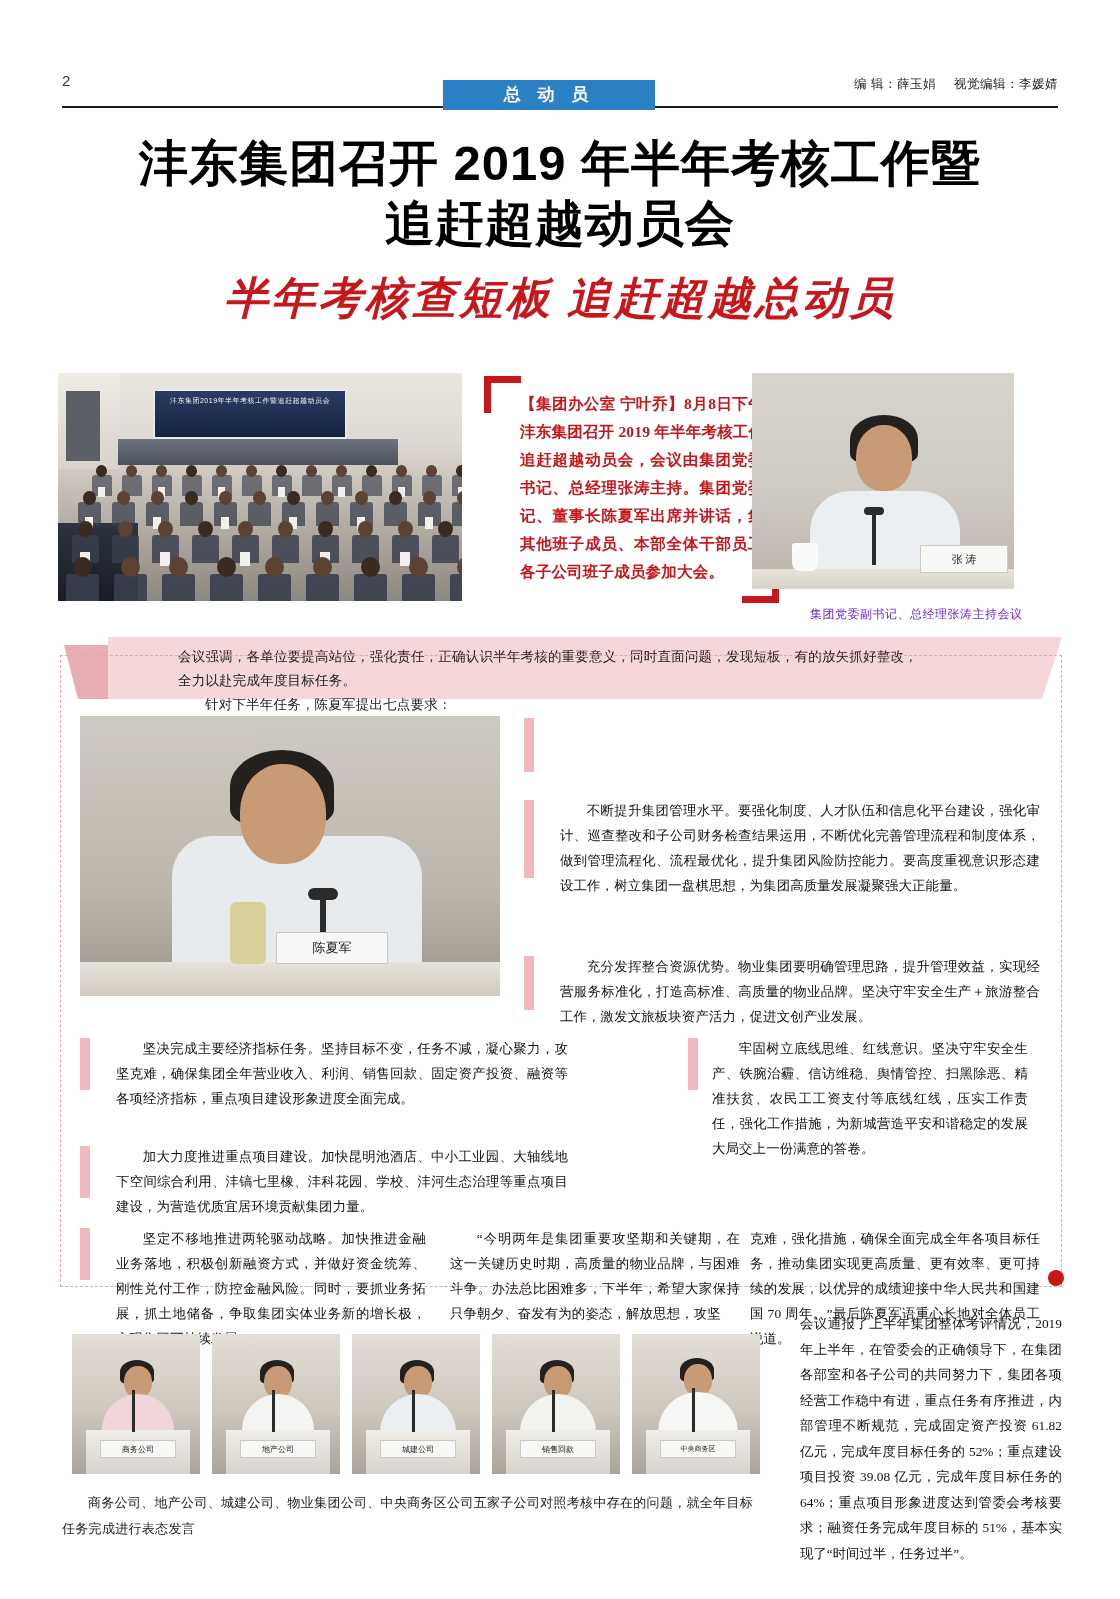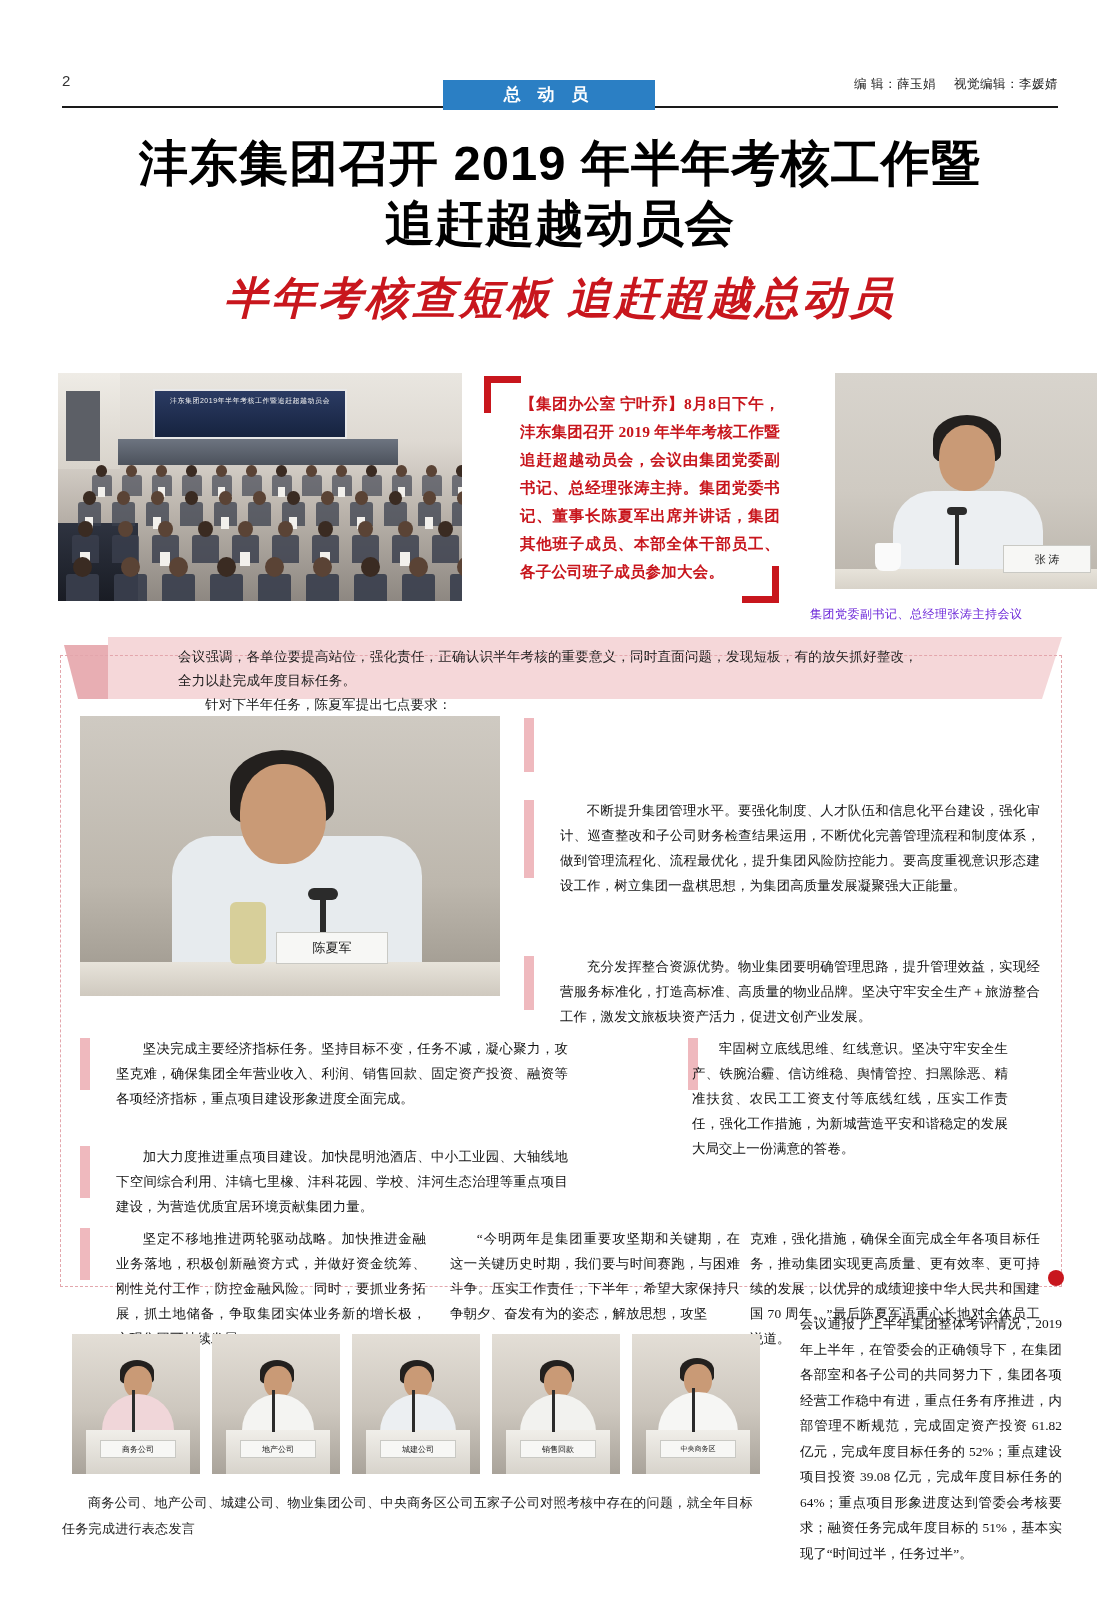--- a/index.html
+++ b/index.html
@@ -127,21 +127,21 @@
   }
   .head {
     position:absolute; background:#4b3a30; border-radius: 50%;
   }
   .white-tag { position:absolute; background:#f2f0ec; }
   #photo-hall .front-left { position:absolute; left:0; top:150px; width:80px; height:78px; background:linear-gradient(180deg,#2e3340,#191c24);}
   #photo-hall .wall-l { position:absolute; left:0; top:0; width:62px; height:96px; background:linear-gradient(180deg,#efece6,#d8d3cb);}
   #photo-hall .door { position:absolute; left:8px; top:18px; width:34px; height:70px; background:#5c5f66;}
 
   
-  #photo-zhangtao { left: 835px; top: 373px; width: 262px; height: 216px; text-align: right; }
+  #photo-zhangtao { left: 752px; top: 373px; width: 262px; height: 216px; text-align: right; }
   .studio-bg {
     position:absolute; left:0; top:0; width:100%; height:100%;
     background: linear-gradient(180deg,#d8d4cd 0%, #cfcac2 55%, #b9b3aa 100%);
   }
   .person-head { position:absolute; border-radius:48% 48% 45% 45%; background:#c99a76; }
   .person-hair { position:absolute; border-radius:50% 50% 20% 20%; background:#23201e; }
   .person-body { position:absolute; background:#eceff2; border-radius: 40px 40px 0 0; }
   .mic { position:absolute; background:#2b2b2b; }
   .nameplate {
     position:absolute; background:#f7f7f5; border:1px solid #c9c9c4;
@@ -471,36 +471,36 @@
   <div class="para" style="left:560px; top:954px; width:480px;">
     <span class="ind">充分发挥整合资源优势。物业集团要明确管理思路，提升管理效益，实现经营服务标准化，打造高标准、高质量的物业品牌。坚决守牢安全生产＋旅游整合工作，激发文旅板块资产活力，促进文创产业发展。</span>
   </div>
 
   <div class="mark" style="left:80px; top:1038px; height:52px;"></div>
   <div class="para" style="left:116px; top:1036px; width:452px;">
     <span class="ind">坚决完成主要经济指标任务。坚持目标不变，任务不减，凝心聚力，攻坚克难，确保集团全年营业收入、利润、销售回款、固定资产投资、融资等各项经济指标，重点项目建设形象进度全面完成。</span>
   </div>
 
   <div class="mark" style="left:688px; top:1038px; height:52px;"></div>
-  <div class="para" style="left:692px; top:1036px; width:316px;">
+  <div class="para" style="left:712px; top:1036px; width:316px;">
     <span class="ind">牢固树立底线思维、红线意识。坚决守牢安全生产、铁腕治霾、信访维稳、舆情管控、扫黑除恶、精准扶贫、农民工工资支付等底线红线，压实工作责任，强化工作措施，为新城营造平安和谐稳定的发展大局交上一份满意的答卷。</span>
   </div>
 
   <div class="mark" style="left:80px; top:1146px; height:52px;"></div>
   <div class="para" style="left:116px; top:1144px; width:452px;">
     <span class="ind">加大力度推进重点项目建设。加快昆明池酒店、中小工业园、大轴线地下空间综合利用、沣镐七里橡、沣科花园、学校、沣河生态治理等重点项目建设，为营造优质宜居环境贡献集团力量。</span>
   </div>
 
   <div class="mark" style="left:80px; top:1228px; height:52px;"></div>
   <div class="para" style="left:116px; top:1226px; width:310px;">
     <span class="ind">坚定不移地推进两轮驱动战略。加快推进金融业务落地，积极创新融资方式，并做好资金统筹、刚性兑付工作，防控金融风险。同时，要抓业务拓展，抓土地储备，争取集团实体业务新的增长极，实现集团可持续发展。</span>
   </div>
 
   <div class="para" style="left:450px; top:1226px; width:290px;">
-    <span class="ind">“今明两年是集团重要攻坚期和关键期，在这一关键历史时期，我们要与时间赛跑，与困难斗争。压实工作责任，下半年，希望大家保持只争朝夕、奋发有为的姿态，解放思想，攻坚</span>
+    <span class="ind">“今明两年是集团重要攻坚期和关键期，在这一关键历史时期，高质量的物业品牌，与困难斗争。办法总比困难多，下半年，希望大家保持只争朝夕、奋发有为的姿态，解放思想，攻坚</span>
   </div>
   <div class="para" style="left:750px; top:1226px; width:290px;">
     <span>克难，强化措施，确保全面完成全年各项目标任务，推动集团实现更高质量、更有效率、更可持续的发展，以优异的成绩迎接中华人民共和国建国 70 周年。”最后陈夏军语重心长地对全体员工说道。</span>
   </div>
 
   <div class="strip-photo" id="sp1" style="left:72px;">
     <div class="backwall"></div>
     <div class="person-hair" style="left:48px; top:26px; width:34px; height:24px;"></div>
     <div class="person-head" style="left:52px; top:32px; width:28px; height:32px;"></div>
     <div class="person-body" style="left:30px; top:60px; width:72px; height:40px; background:#f0d6d9;"></div>

